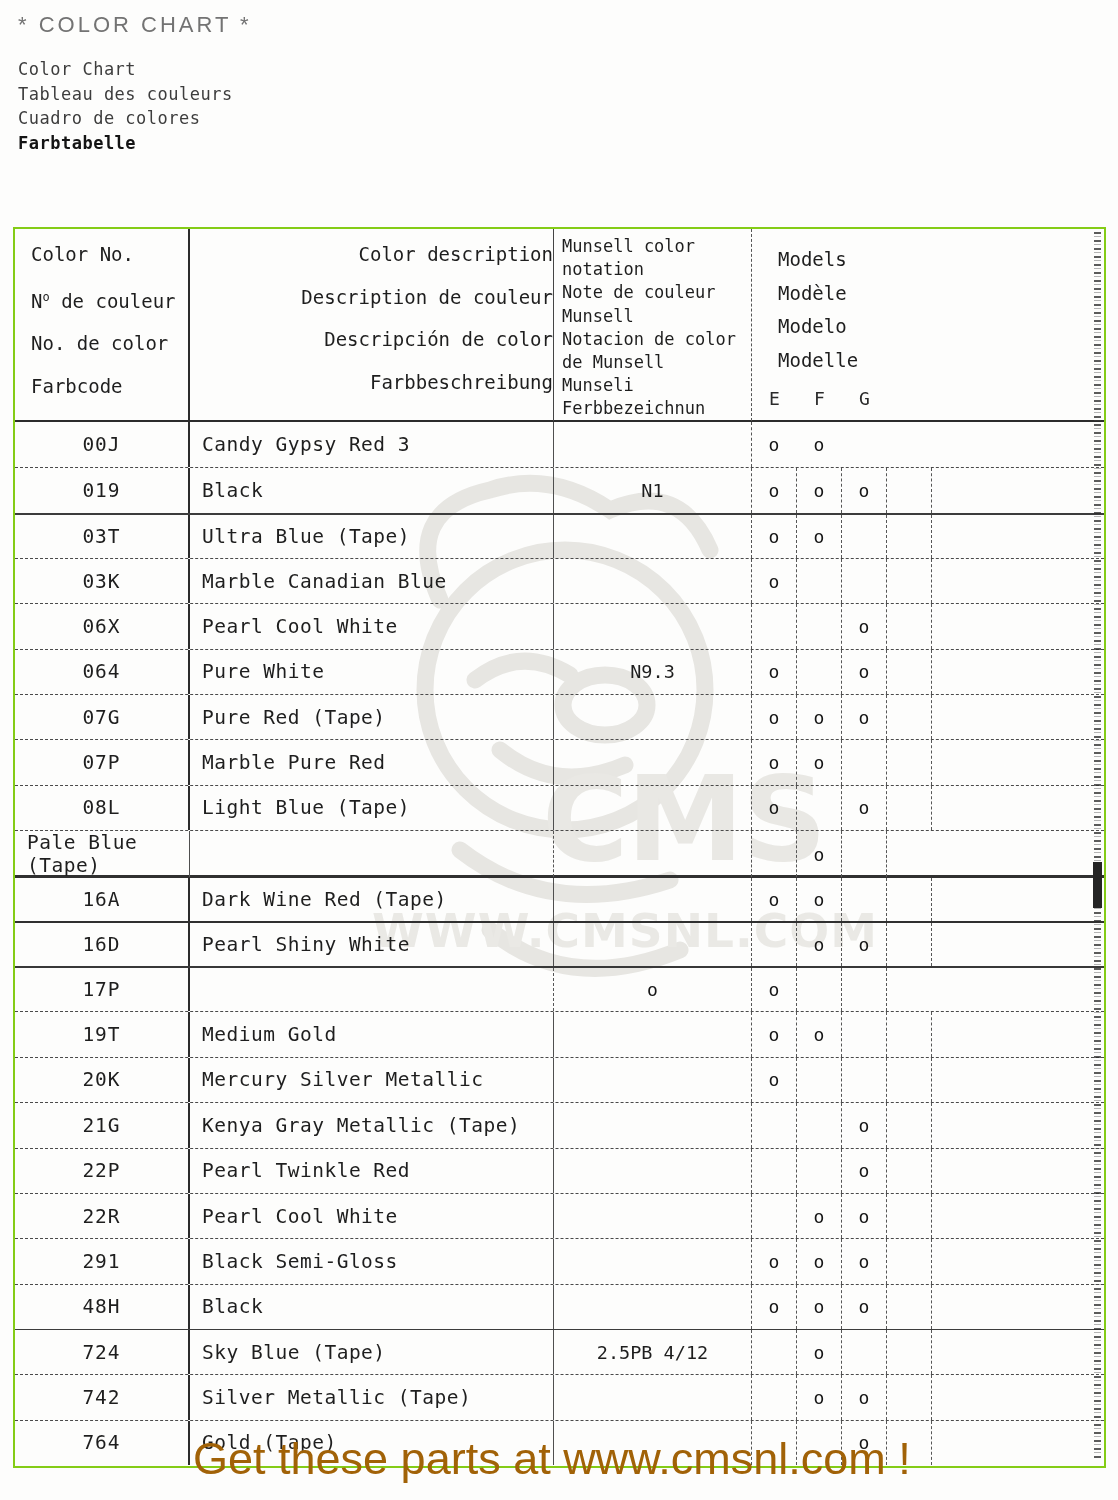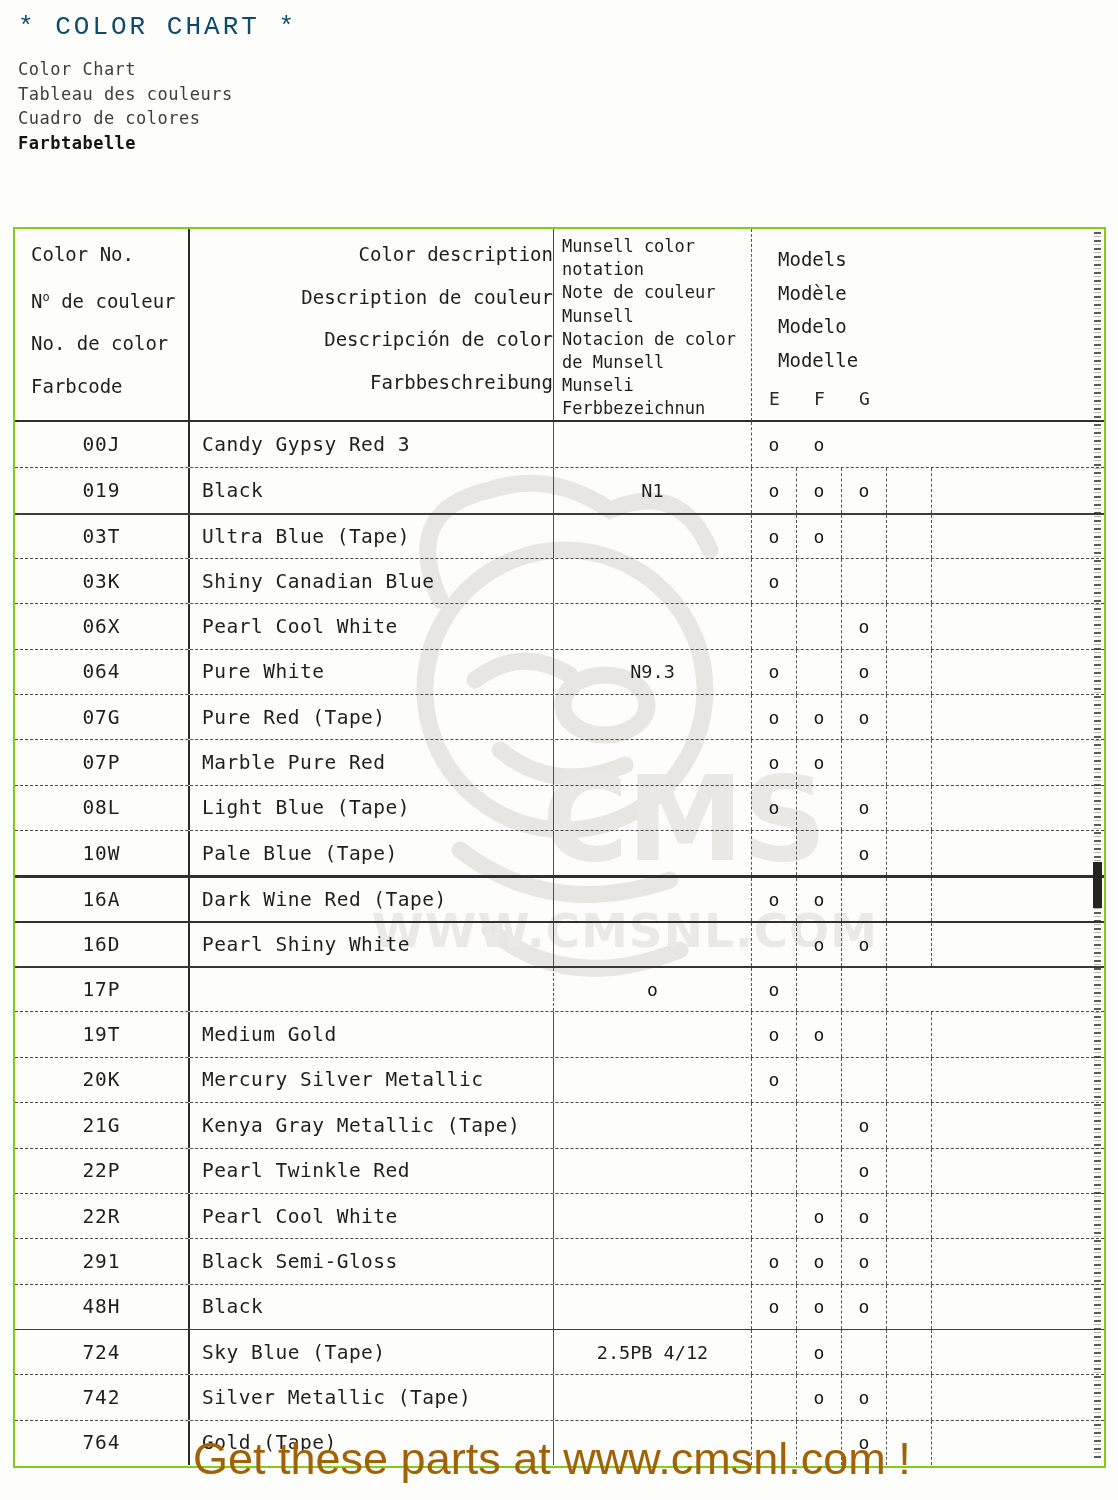--- a/index.html
+++ b/index.html
@@ -6,22 +6,22 @@
   html,body { background:#ffffff; }
   body {
     width:1118px; height:1500px; position:relative; overflow:hidden;
     font-family:"DejaVu Sans Mono", monospace; color:#1e1e1e;
   }
   .page { position:absolute; inset:0; background:#fdfdfc; }
 
   
   .title {
     position:absolute; left:18px; top:12px;
-    font-family:Liberation Mono, monospace;
-    font-size:26px; color:#0c4a6e; letter-spacing:3px; font-weight:400;
+    font-family:Liberation Sans, sans-serif;
+    font-size:22px; color:#737373; letter-spacing:3px; font-weight:400;
   }
   .subs { position:absolute; left:18px; top:57px; font-size:17px; line-height:24.6px; color:#3d3d3d; letter-spacing:.5px; }
   .subs .bold { font-weight:bold; color:#141414; }
 
   
   .wm { position:absolute; z-index:0; pointer-events:none; }
   .wm-logo { left:542px; top:750px; font-family:"DejaVu Sans", sans-serif; font-weight:bold; font-size:118px; color:#e9e8e4; letter-spacing:-2px; }
   .wm-url  { left:372px; top:903px; font-family:"DejaVu Sans", sans-serif; font-weight:bold; font-size:47px; color:#eae9e5; letter-spacing:1px; }
   .wm-svg  { left:380px; top:450px; }
 
@@ -164,21 +164,21 @@
     <div class="cell c-munsell"></div>
     <div class="cell mcell m-e">o</div>
     <div class="cell mcell m-f">o</div>
     <div class="cell mcell m-g"></div>
     <div class="cell mcell"></div>
     <div class="cell mcell"></div>
   </div>
 
   <div class="row">
     <div class="cell c-code">03K</div>
-    <div class="cell c-desc">Shiny Canadian Blue</div>
+    <div class="cell c-desc">Marble Canadian Blue</div>
     <div class="cell c-munsell"></div>
     <div class="cell mcell m-e">o</div>
     <div class="cell mcell m-f"></div>
     <div class="cell mcell m-g"></div>
     <div class="cell mcell"></div>
     <div class="cell mcell"></div>
   </div>
 
   <div class="row">
     <div class="cell c-code">06X</div>
@@ -229,21 +229,20 @@
     <div class="cell c-desc">Light Blue (Tape)</div>
     <div class="cell c-munsell"></div>
     <div class="cell mcell m-e">o</div>
     <div class="cell mcell m-f"></div>
     <div class="cell mcell m-g">o</div>
     <div class="cell mcell"></div>
     <div class="cell mcell"></div>
   </div>
 
   <div class="row">
-    <div class="cell c-code">10W</div>
     <div class="cell c-desc">Pale Blue (Tape)</div>
     <div class="cell c-munsell"></div>
     <div class="cell mcell m-e"></div>
     <div class="cell mcell m-f"></div>
     <div class="cell mcell m-g">o</div>
     <div class="cell mcell"></div>
     <div class="cell mcell"></div>
   </div>
 
   <div class="row">

